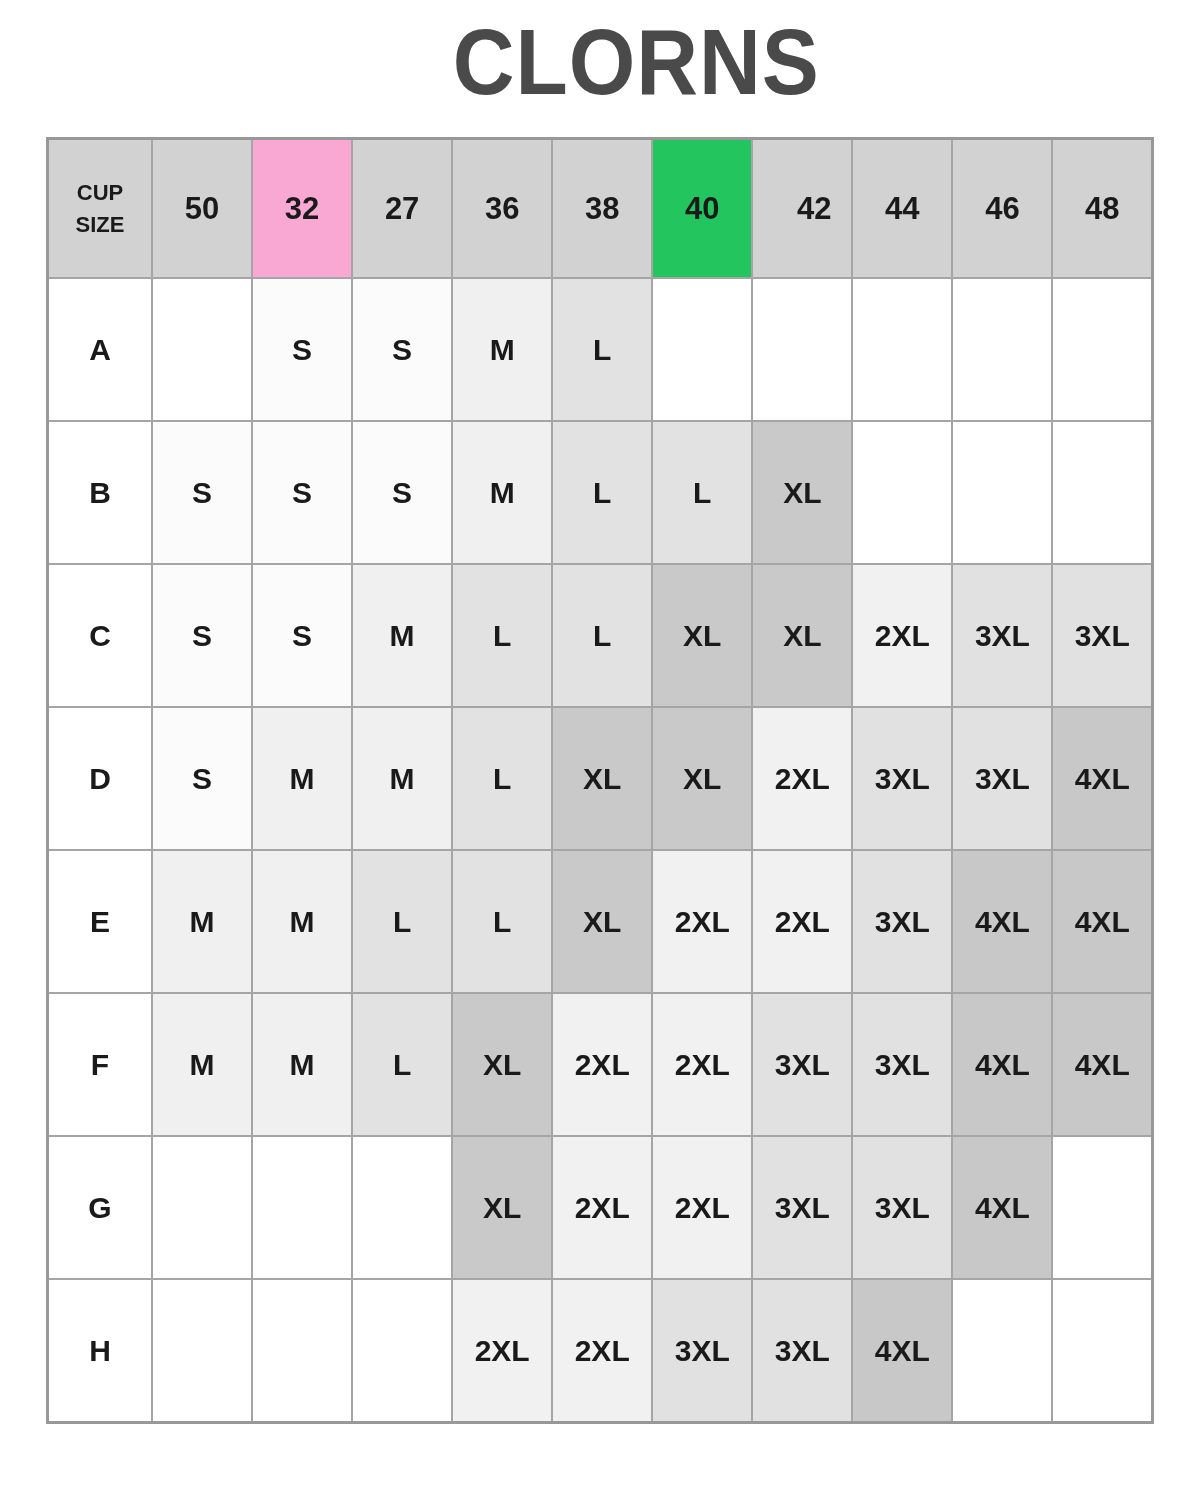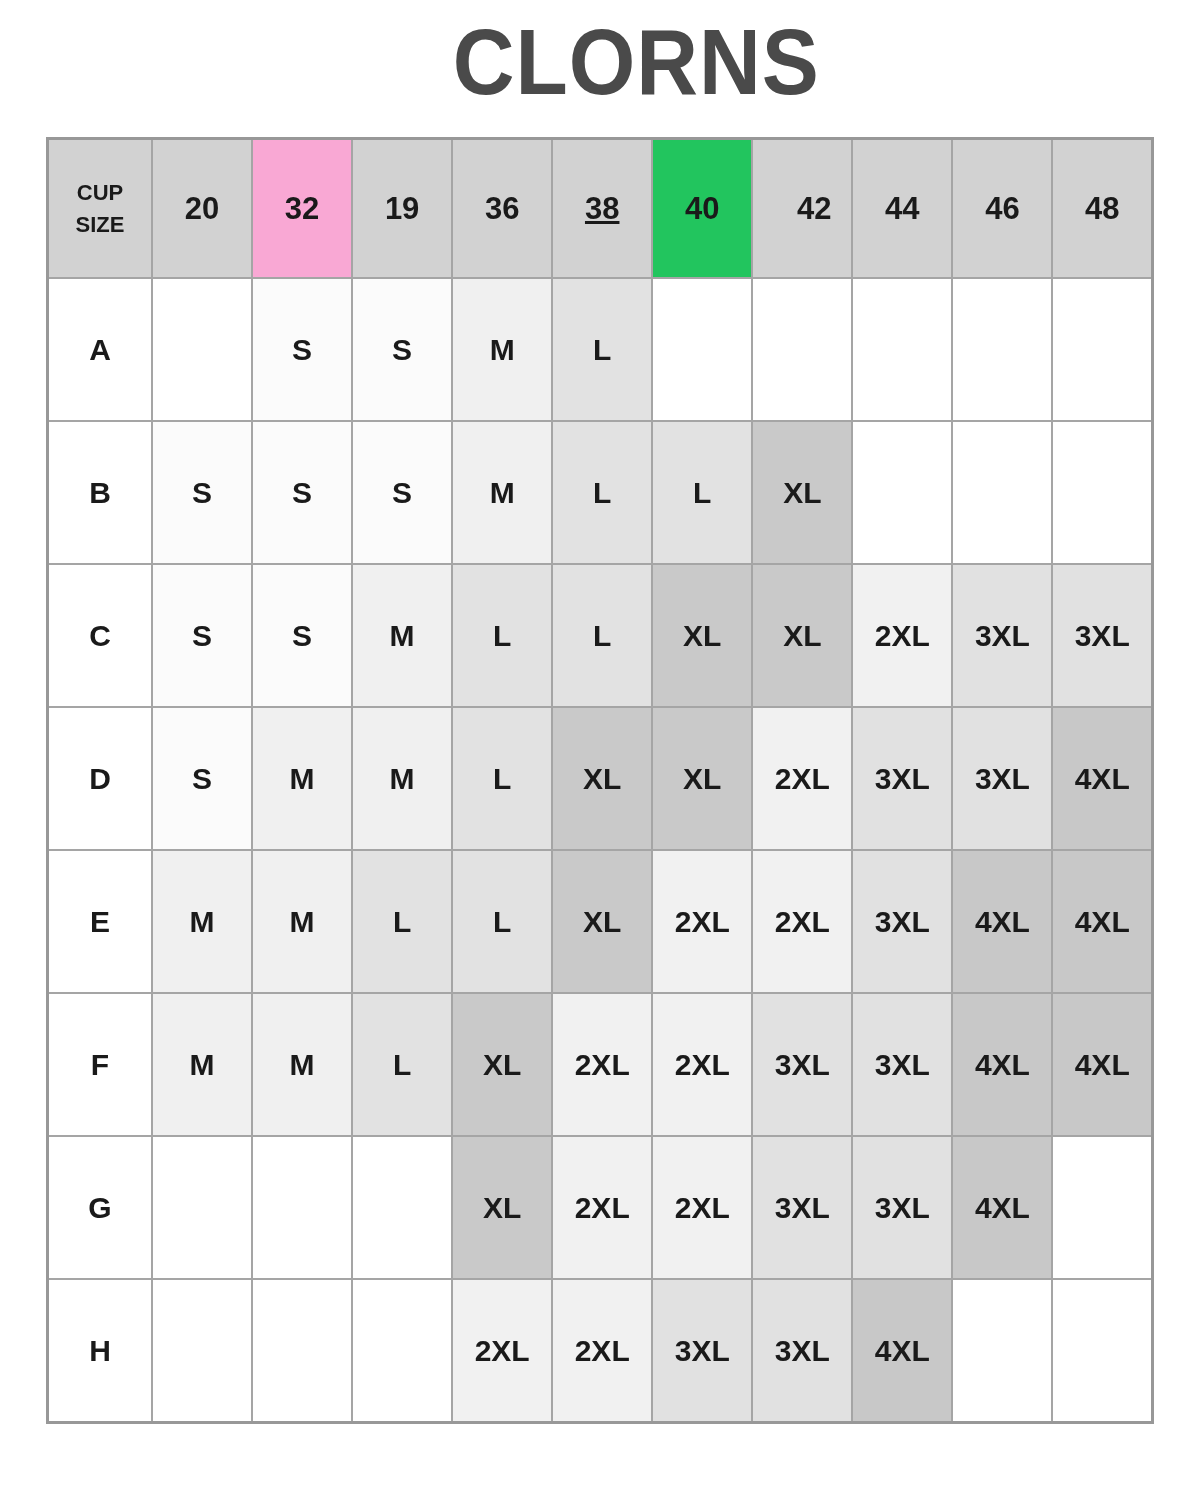--- a/index.html
+++ b/index.html
@@ -87,25 +87,25 @@
     <span class="brand">CLORNS</span>
   </div>
 
   <table class="size-table" id="size-table">
     <thead>
         <tr>
           <th class="corner" style="background: rgb(210, 210, 210); width: 102px;">
             <div>CUP</div>
             <div>SIZE</div>
           </th>
-          <th style="background: rgb(210, 210, 210);">20</th>
+          <th style="background: rgb(210, 210, 210);">50</th>
           <th style="background: #f9a8d4;">32</th>
-          <th style="background: rgb(210, 210, 210);">19</th>
+          <th style="background: rgb(210, 210, 210);">27</th>
           <th style="background: rgb(210, 210, 210);">36</th>
-          <th style="background: rgb(210, 210, 210); text-decoration: underline;">38</th>
+          <th style="background: rgb(210, 210, 210);">38</th>
           <th style="background: #22c55e;">40</th>
           <th style="background: rgb(210, 210, 210); padding-left: 24px;">42</th>
           <th style="background: rgb(210, 210, 210);">44</th>
           <th style="background: rgb(210, 210, 210);">46</th>
           <th style="background: rgb(210, 210, 210);">48</th>
         </tr>
       </thead>
     <tbody>
         <tr>
           <th class="cup-label">A</th>

